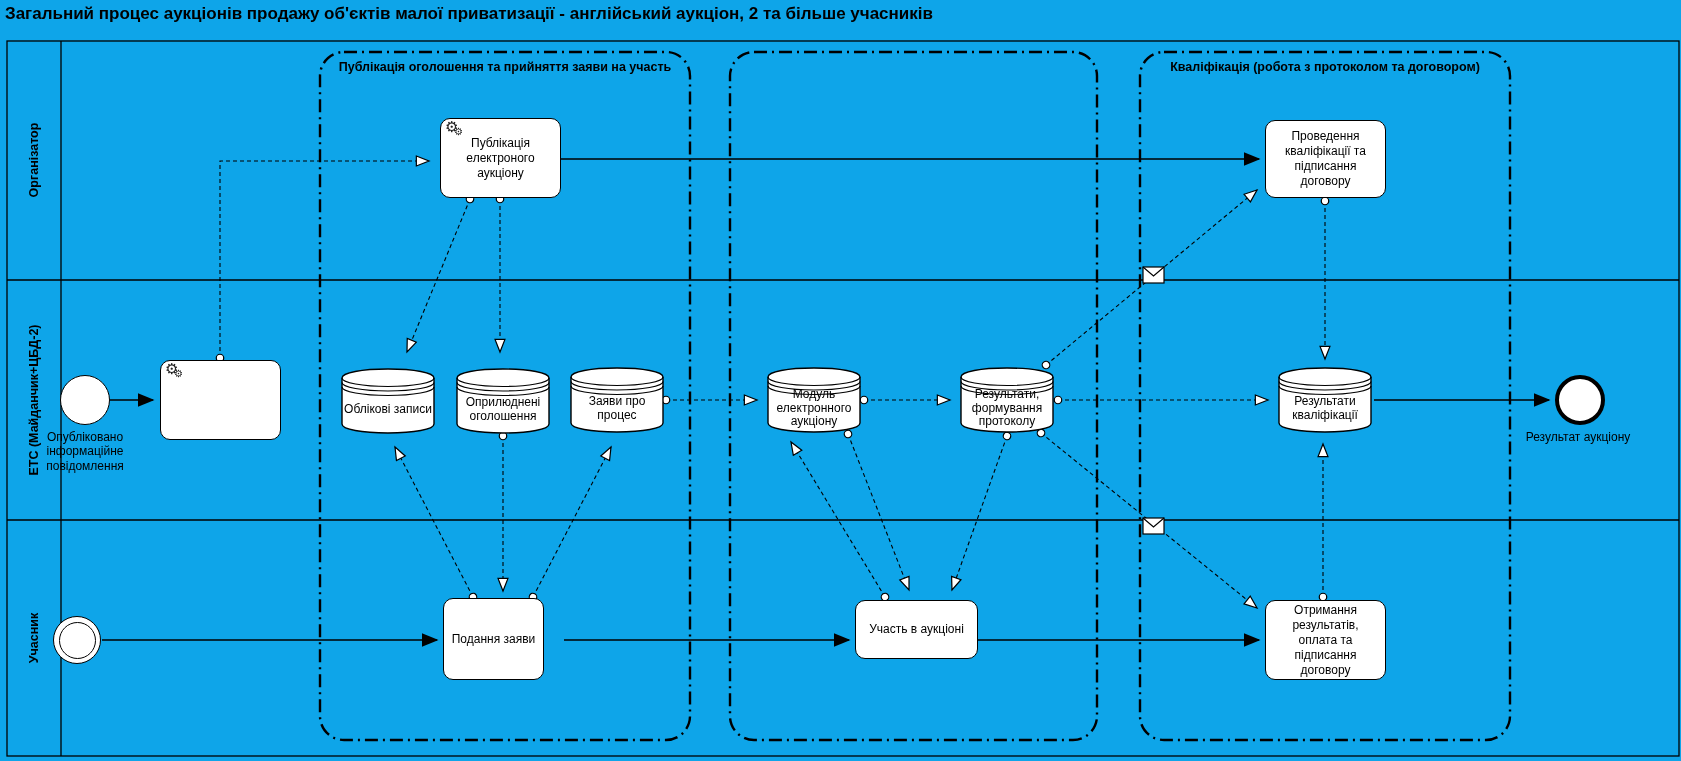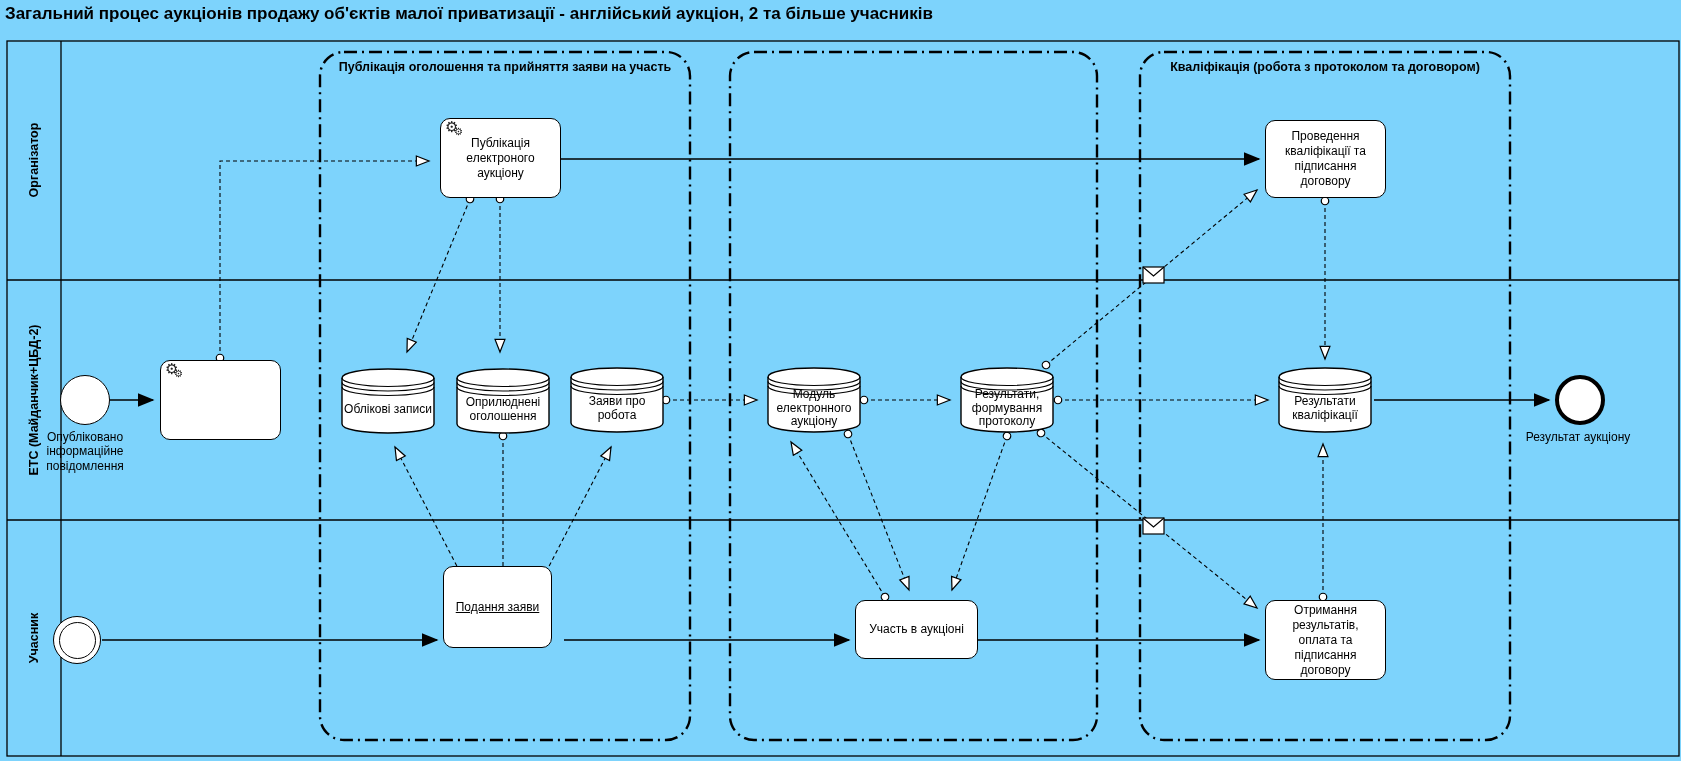--- a/index.html
+++ b/index.html
@@ -1,16 +1,16 @@
 <!DOCTYPE html>
 <html><head>
 <meta charset="utf-8">
 <style>
   html,body{margin:0;padding:0;background:#fff;}
-  .canvas{position:relative;width:1681px;height:761px;background:#7dd3fc;
+  .canvas{position:relative;width:1681px;height:761px;background:#0ea5e9;
           font-family:"Liberation Sans", sans-serif;color:#000;overflow:hidden;}
   .layer{position:absolute;left:0;top:0;}
   .title{position:absolute;left:5px;top:4px;font-size:17px;font-weight:bold;white-space:nowrap;}
   .lane-label{position:absolute;transform:translate(-50%,-50%) rotate(-90deg);
               white-space:nowrap;font-weight:bold;font-size:12.5px;}
   .group-label{position:absolute;text-align:center;font-weight:bold;font-size:12.5px;}
   .task{position:absolute;box-sizing:border-box;background:#fff;border:1.4px solid #000;
         border-radius:10px;display:flex;align-items:center;justify-content:center;
         text-align:center;font-size:12px;line-height:1.25;padding:3px 6px;}
   .gear{position:absolute;top:0px;left:4px;font-size:15px;line-height:1;color:#222;}
@@ -111,21 +111,21 @@
 
   <div class="task" style="left:1265px;top:120px;width:121px;height:78px;">
     <span>Проведення кваліфікації та підписання договору</span>
   </div>
 
   <div class="task" style="left:160px;top:360px;width:121px;height:80px;">
     <span class="gear">⚙</span>
     <span class="gear2">⚙</span>
   </div>
 
-  <div class="task" style="left:443px;top:566px;width:109px;height:82px;text-decoration:underline;">
+  <div class="task" style="left:443px;top:598px;width:101px;height:82px;">
     <span>Подання заяви</span>
   </div>
 
   <div class="task" style="left:855px;top:600px;width:123px;height:59px;">
     <span>Участь в аукціоні</span>
   </div>
 
   <div class="task" style="left:1265px;top:600px;width:121px;height:80px;">
     <span>Отримання результатів, оплата та підписання договору</span>
   </div>
@@ -144,21 +144,21 @@
       <path d="M2,10 A46,8.5 0 0 0 94,10 M2,14.5 A46,8.5 0 0 0 94,14.5 M2,19 A46,8.5 0 0 0 94,19" fill="none" stroke="#000" stroke-width="1.2"></path>
     </svg>
     <div class="store-label">Оприлюднені оголошення</div>
   </div>
 
   <div class="store" style="left:569px;top:367px;">
     <svg width="96" height="66" viewBox="0 0 96 66">
       <path d="M2,10 C2,4.5 22,1 48,1 C74,1 94,4.5 94,10 L94,56 C94,61.5 74,65 48,65 C22,65 2,61.5 2,56 Z" fill="#fff" stroke="#000" stroke-width="1.4"></path>
       <path d="M2,10 A46,8.5 0 0 0 94,10 M2,14.5 A46,8.5 0 0 0 94,14.5 M2,19 A46,8.5 0 0 0 94,19" fill="none" stroke="#000" stroke-width="1.2"></path>
     </svg>
-    <div class="store-label">Заяви про робота</div>
+    <div class="store-label">Заяви про процес</div>
   </div>
 
   <div class="store" style="left:766px;top:367px;">
     <svg width="96" height="66" viewBox="0 0 96 66">
       <path d="M2,10 C2,4.5 22,1 48,1 C74,1 94,4.5 94,10 L94,56 C94,61.5 74,65 48,65 C22,65 2,61.5 2,56 Z" fill="#fff" stroke="#000" stroke-width="1.4"></path>
       <path d="M2,10 A46,8.5 0 0 0 94,10 M2,14.5 A46,8.5 0 0 0 94,14.5 M2,19 A46,8.5 0 0 0 94,19" fill="none" stroke="#000" stroke-width="1.2"></path>
     </svg>
     <div class="store-label">Модуль електронного аукціону</div>
   </div>
 

